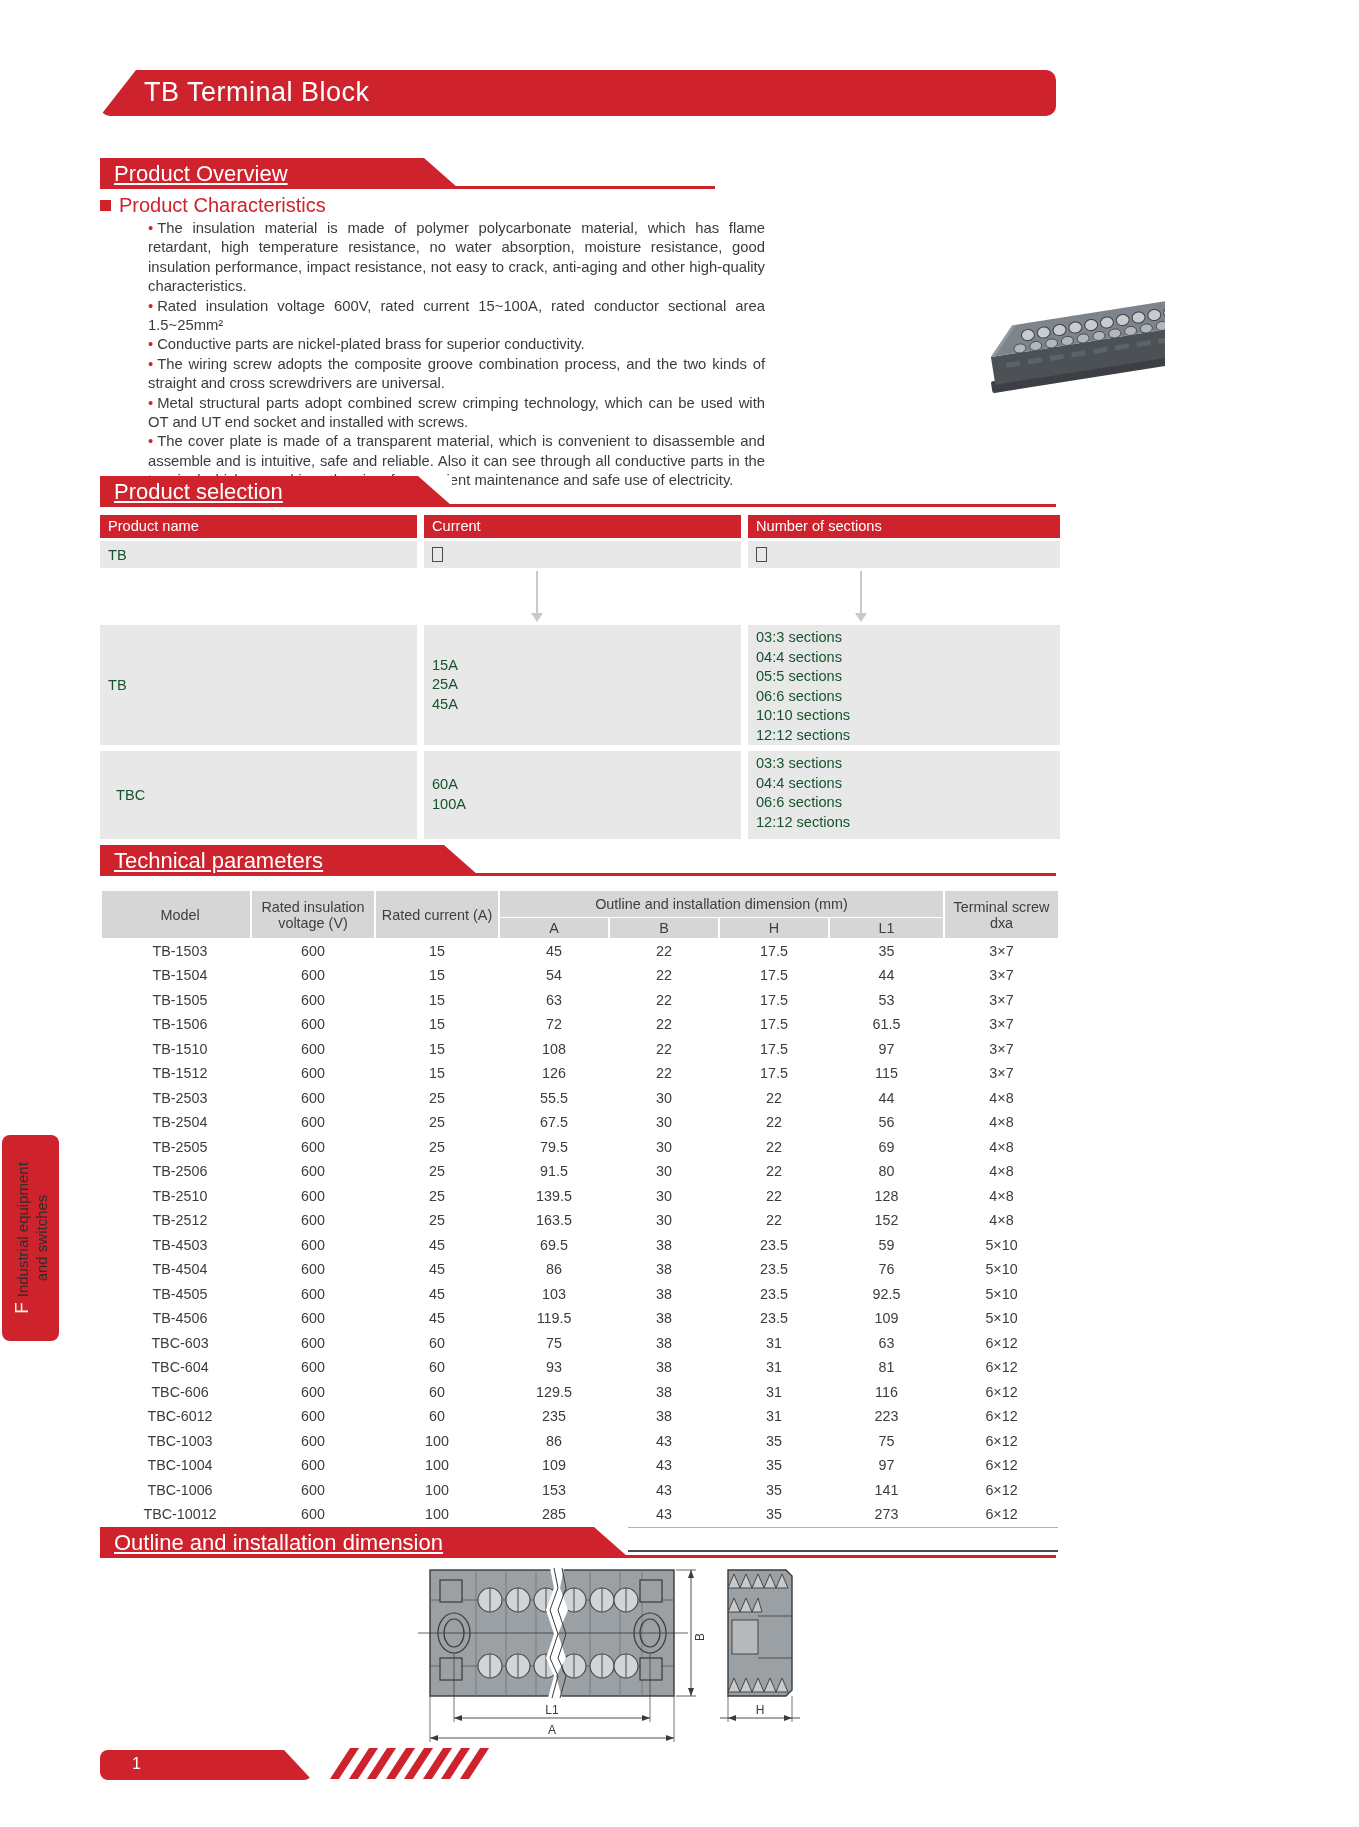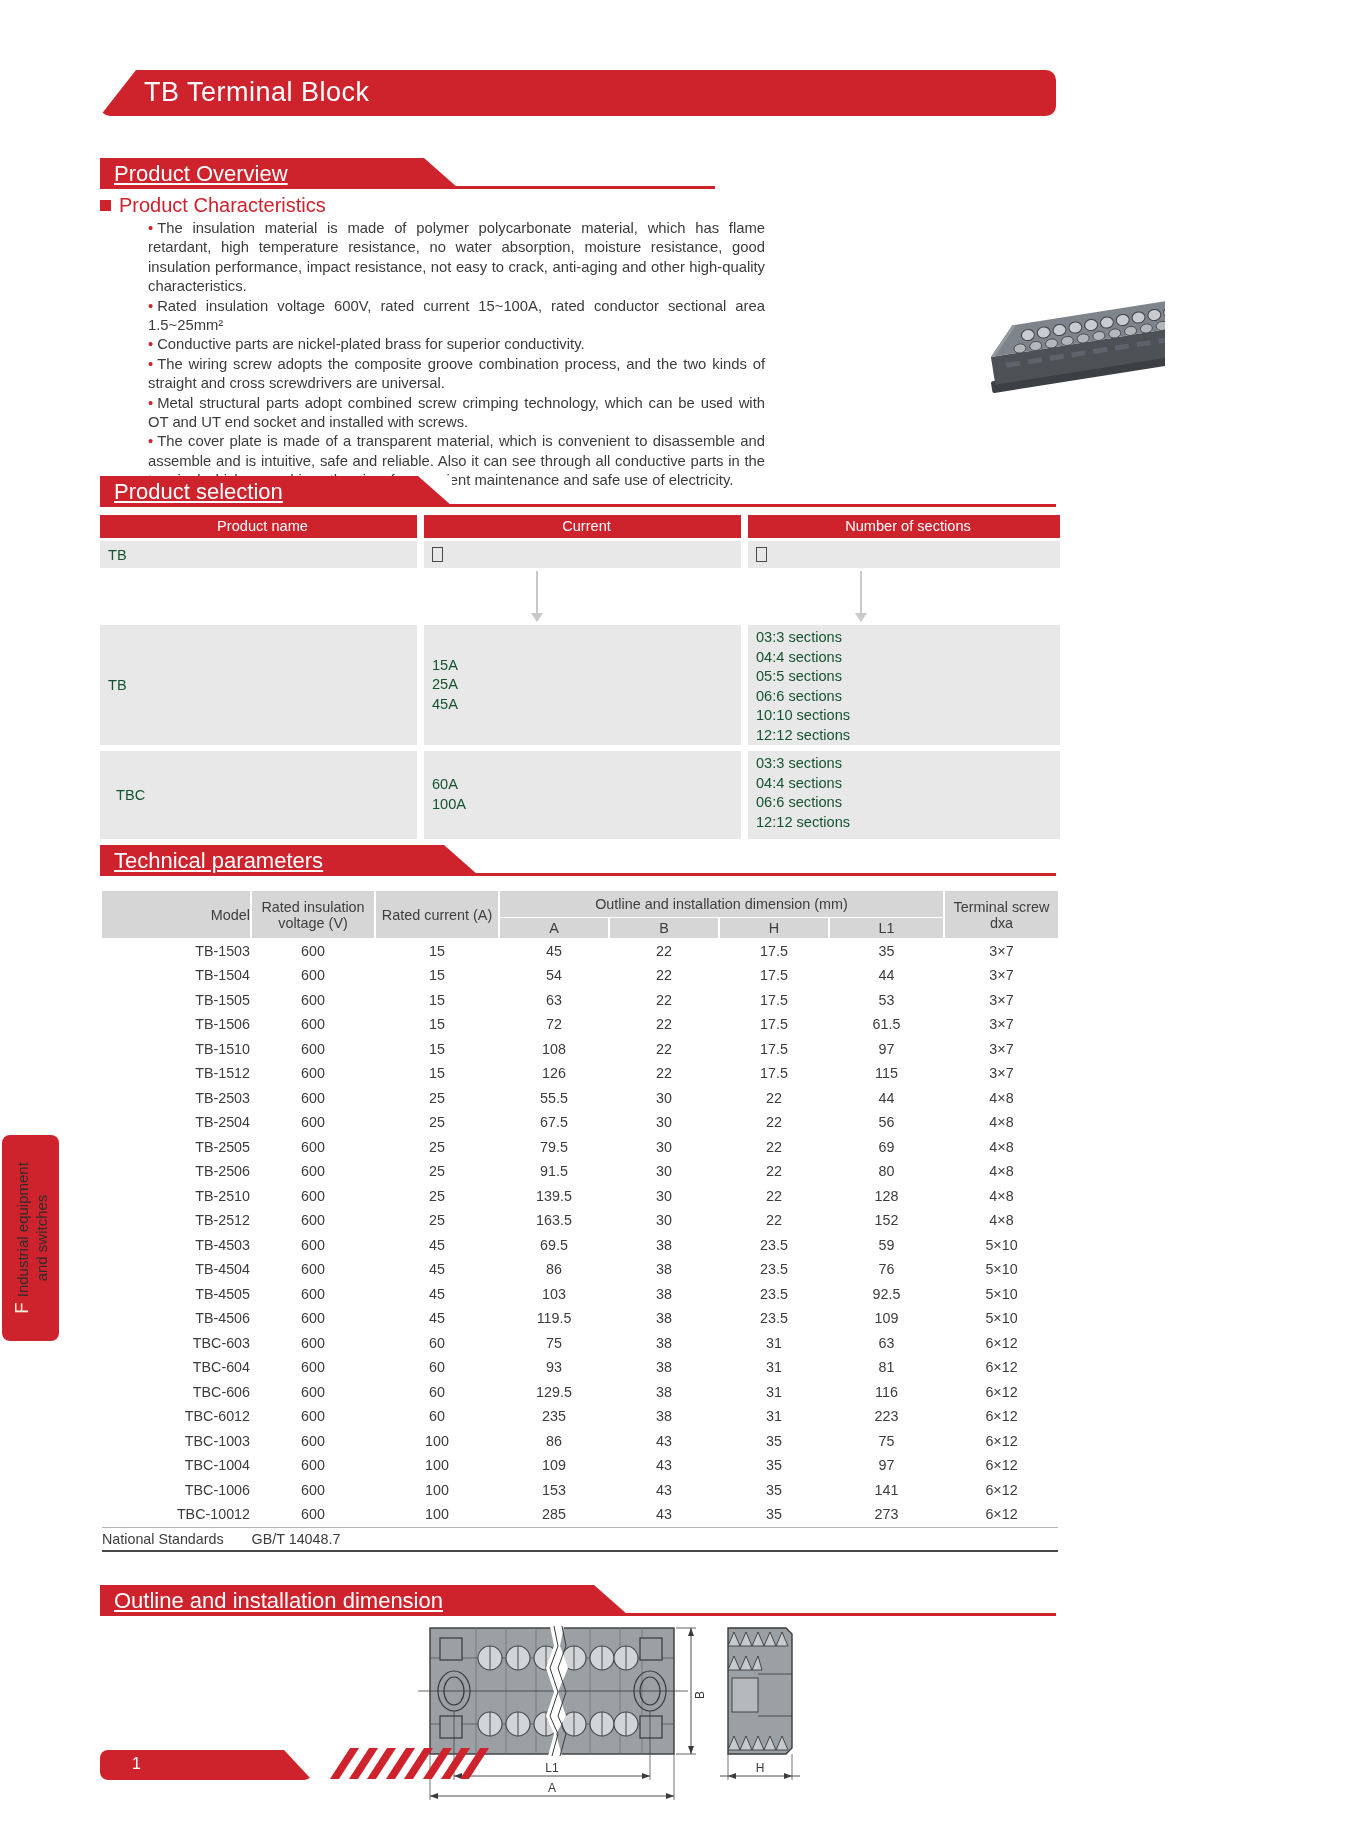--- a/index.html
+++ b/index.html
@@ -29,35 +29,35 @@
   .bullets p { margin:0; }
   .bullets .dot { color:#CE222C; margin-right:4px; }
 
   
   .photo { position:absolute; left:975px; top:288px; width:225px; height:118px; }
 
   
   .sel-row { position:absolute; left:0; width:956px; display:grid;
     grid-template-columns:317px 317px 312px; column-gap:7px; }
   .sel-row .cell { background:#E8E8E8; font-size:14.6px; color:#14532d; }
-  .sel-row.head .cell { background:#CE222C; color:#ffffff; line-height:23px; padding-left:8px; height:23px;text-align:center; }
+  .sel-row.head .cell { background:#CE222C; color:#ffffff; line-height:23px; padding-left:8px; height:23px; }
   .cell.v-center { display:flex; flex-direction:column; justify-content:center; padding-left:8px; }
   .cell.top-list { padding:3px 0 0 8px; line-height:19.6px; }
   .chkbox { width:11px; height:15px; border:1.6px solid #4a4a4a; background:#E8E8E8; }
   .arrow { position:absolute; width:14px; }
   .arrow .stem { position:absolute; left:6px; top:0; width:2px; height:44px; background:#C9C9C9; }
   .arrow .head { position:absolute; left:1px; top:42px; width:0; height:0;
     border-left:6px solid transparent; border-right:6px solid transparent; border-top:9px solid #C9C9C9; }
 
   
   table.tech { position:absolute; left:0; top:45px; width:960px; border-collapse:separate; border-spacing:2px 1px; }
   table.tech th { background:#D6D6D6; font-weight:normal; color:#3e3e3e; font-size:14.4px; text-align:center; line-height:16px; }
   table.tech thead tr:first-child th { height:26px; }
   table.tech thead tr:last-child th { height:20px; }
-  table.tech th.left, table.tech td.left { text-align:right; padding-left:8px; }
+  table.tech th.left, table.tech td.left { text-align:center; padding-left:8px; }
   table.tech td { height:23.5px; font-size:14.3px; color:#3c3c3c; text-align:center; }
   table.tech .ns td { text-align:left; font-size:14.3px; height:25px;
     border-top:1px solid #b3b3b3; border-bottom:2px solid #4a4a4a; }
   table.tech .ns .gap { display:inline-block; width:28px; }
 
   
   .drawing { position:absolute; }
 
   
   .page-num { position:absolute; left:100px; top:1750px; width:212px; height:30px;
@@ -512,21 +512,21 @@
       <tfoot>
         <tr class="ns">
           <td colspan="8">
             <span>National Standards</span><span class="gap"></span><span>GB/T 14048.7</span>
           </td>
         </tr>
       </tfoot>
     </table>
   </div>
 
-  <div class="section" style="top:1585px; height:230px;">
+  <div class="section" style="top:1527px; height:230px;">
     <div class="sec-banner" style="width:528px;">
       <div class="t">Outline and installation dimension</div>
     </div>
     <div class="sec-underline" style="top:28px; width:956px;"></div>
 
     <svg class="drawing" style="left:298px; top:37px;" width="470" height="190" viewBox="0 0 470 190">
 
       <rect x="32" y="6" width="244" height="126" fill="#9aa0a4" stroke="#3a3a3a" stroke-width="1.4"></rect>
       <g stroke="#6f7377" stroke-width="0.8">
         <line x1="78" y1="6" x2="78" y2="132"></line>

